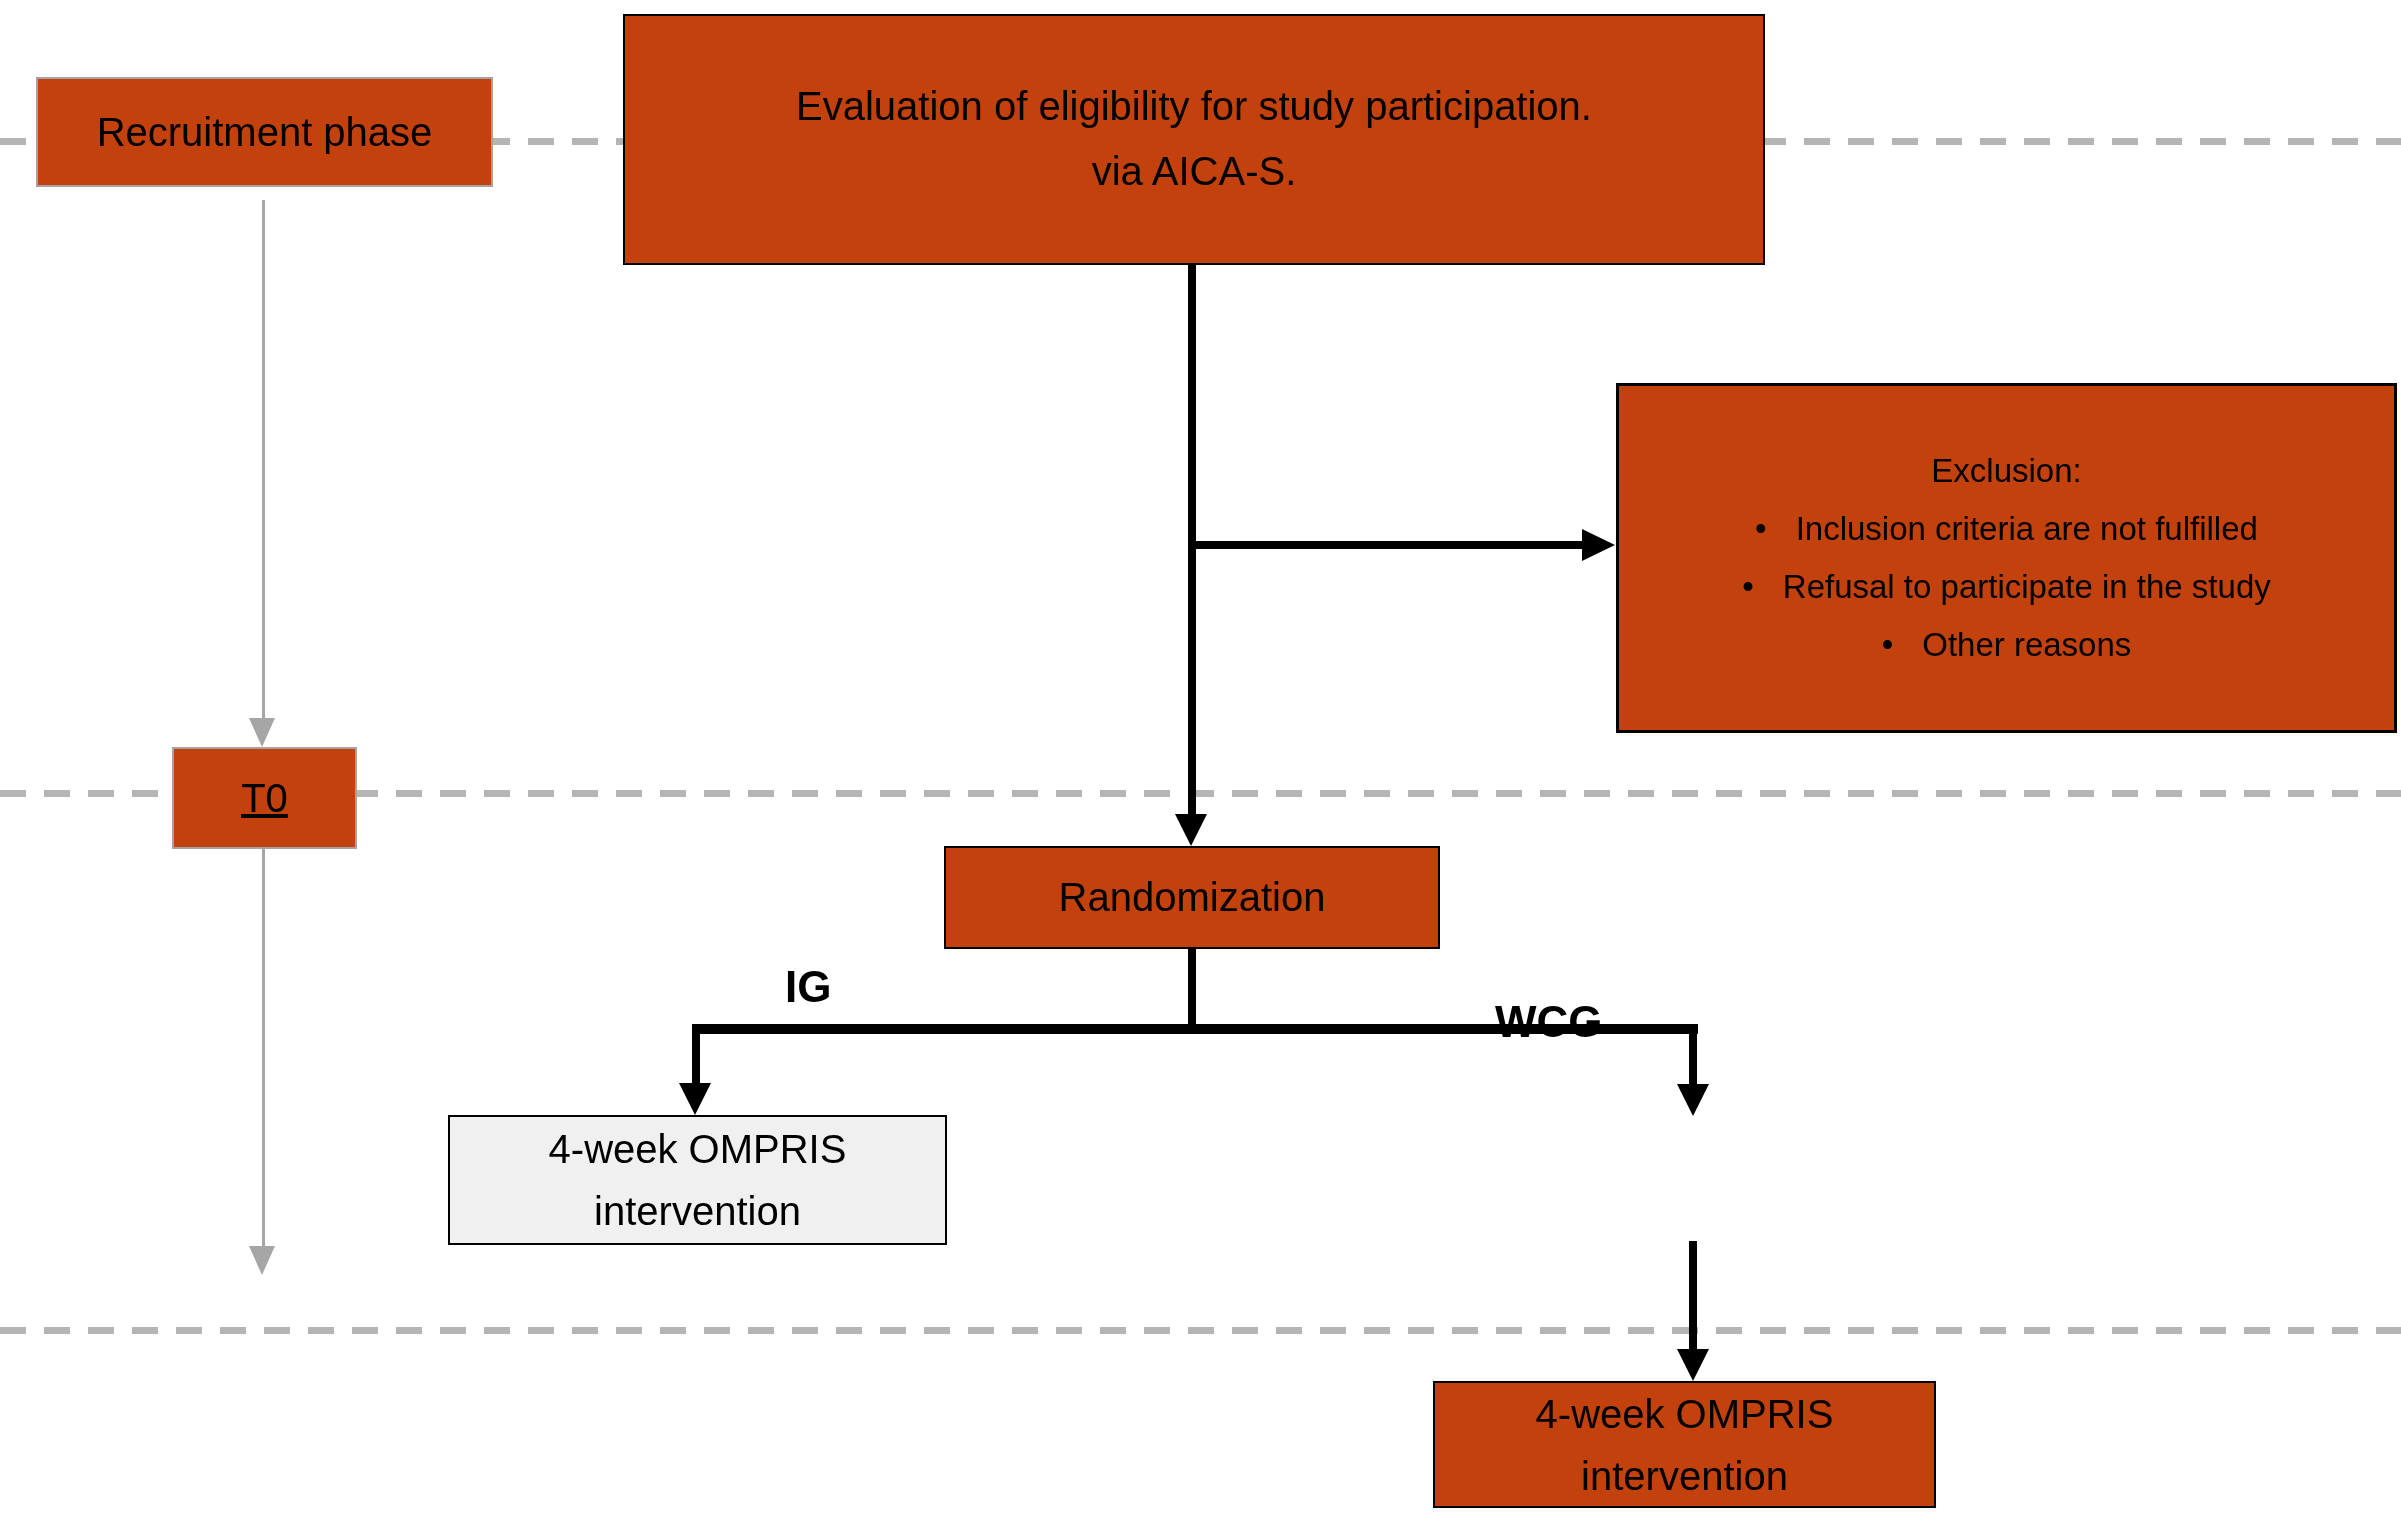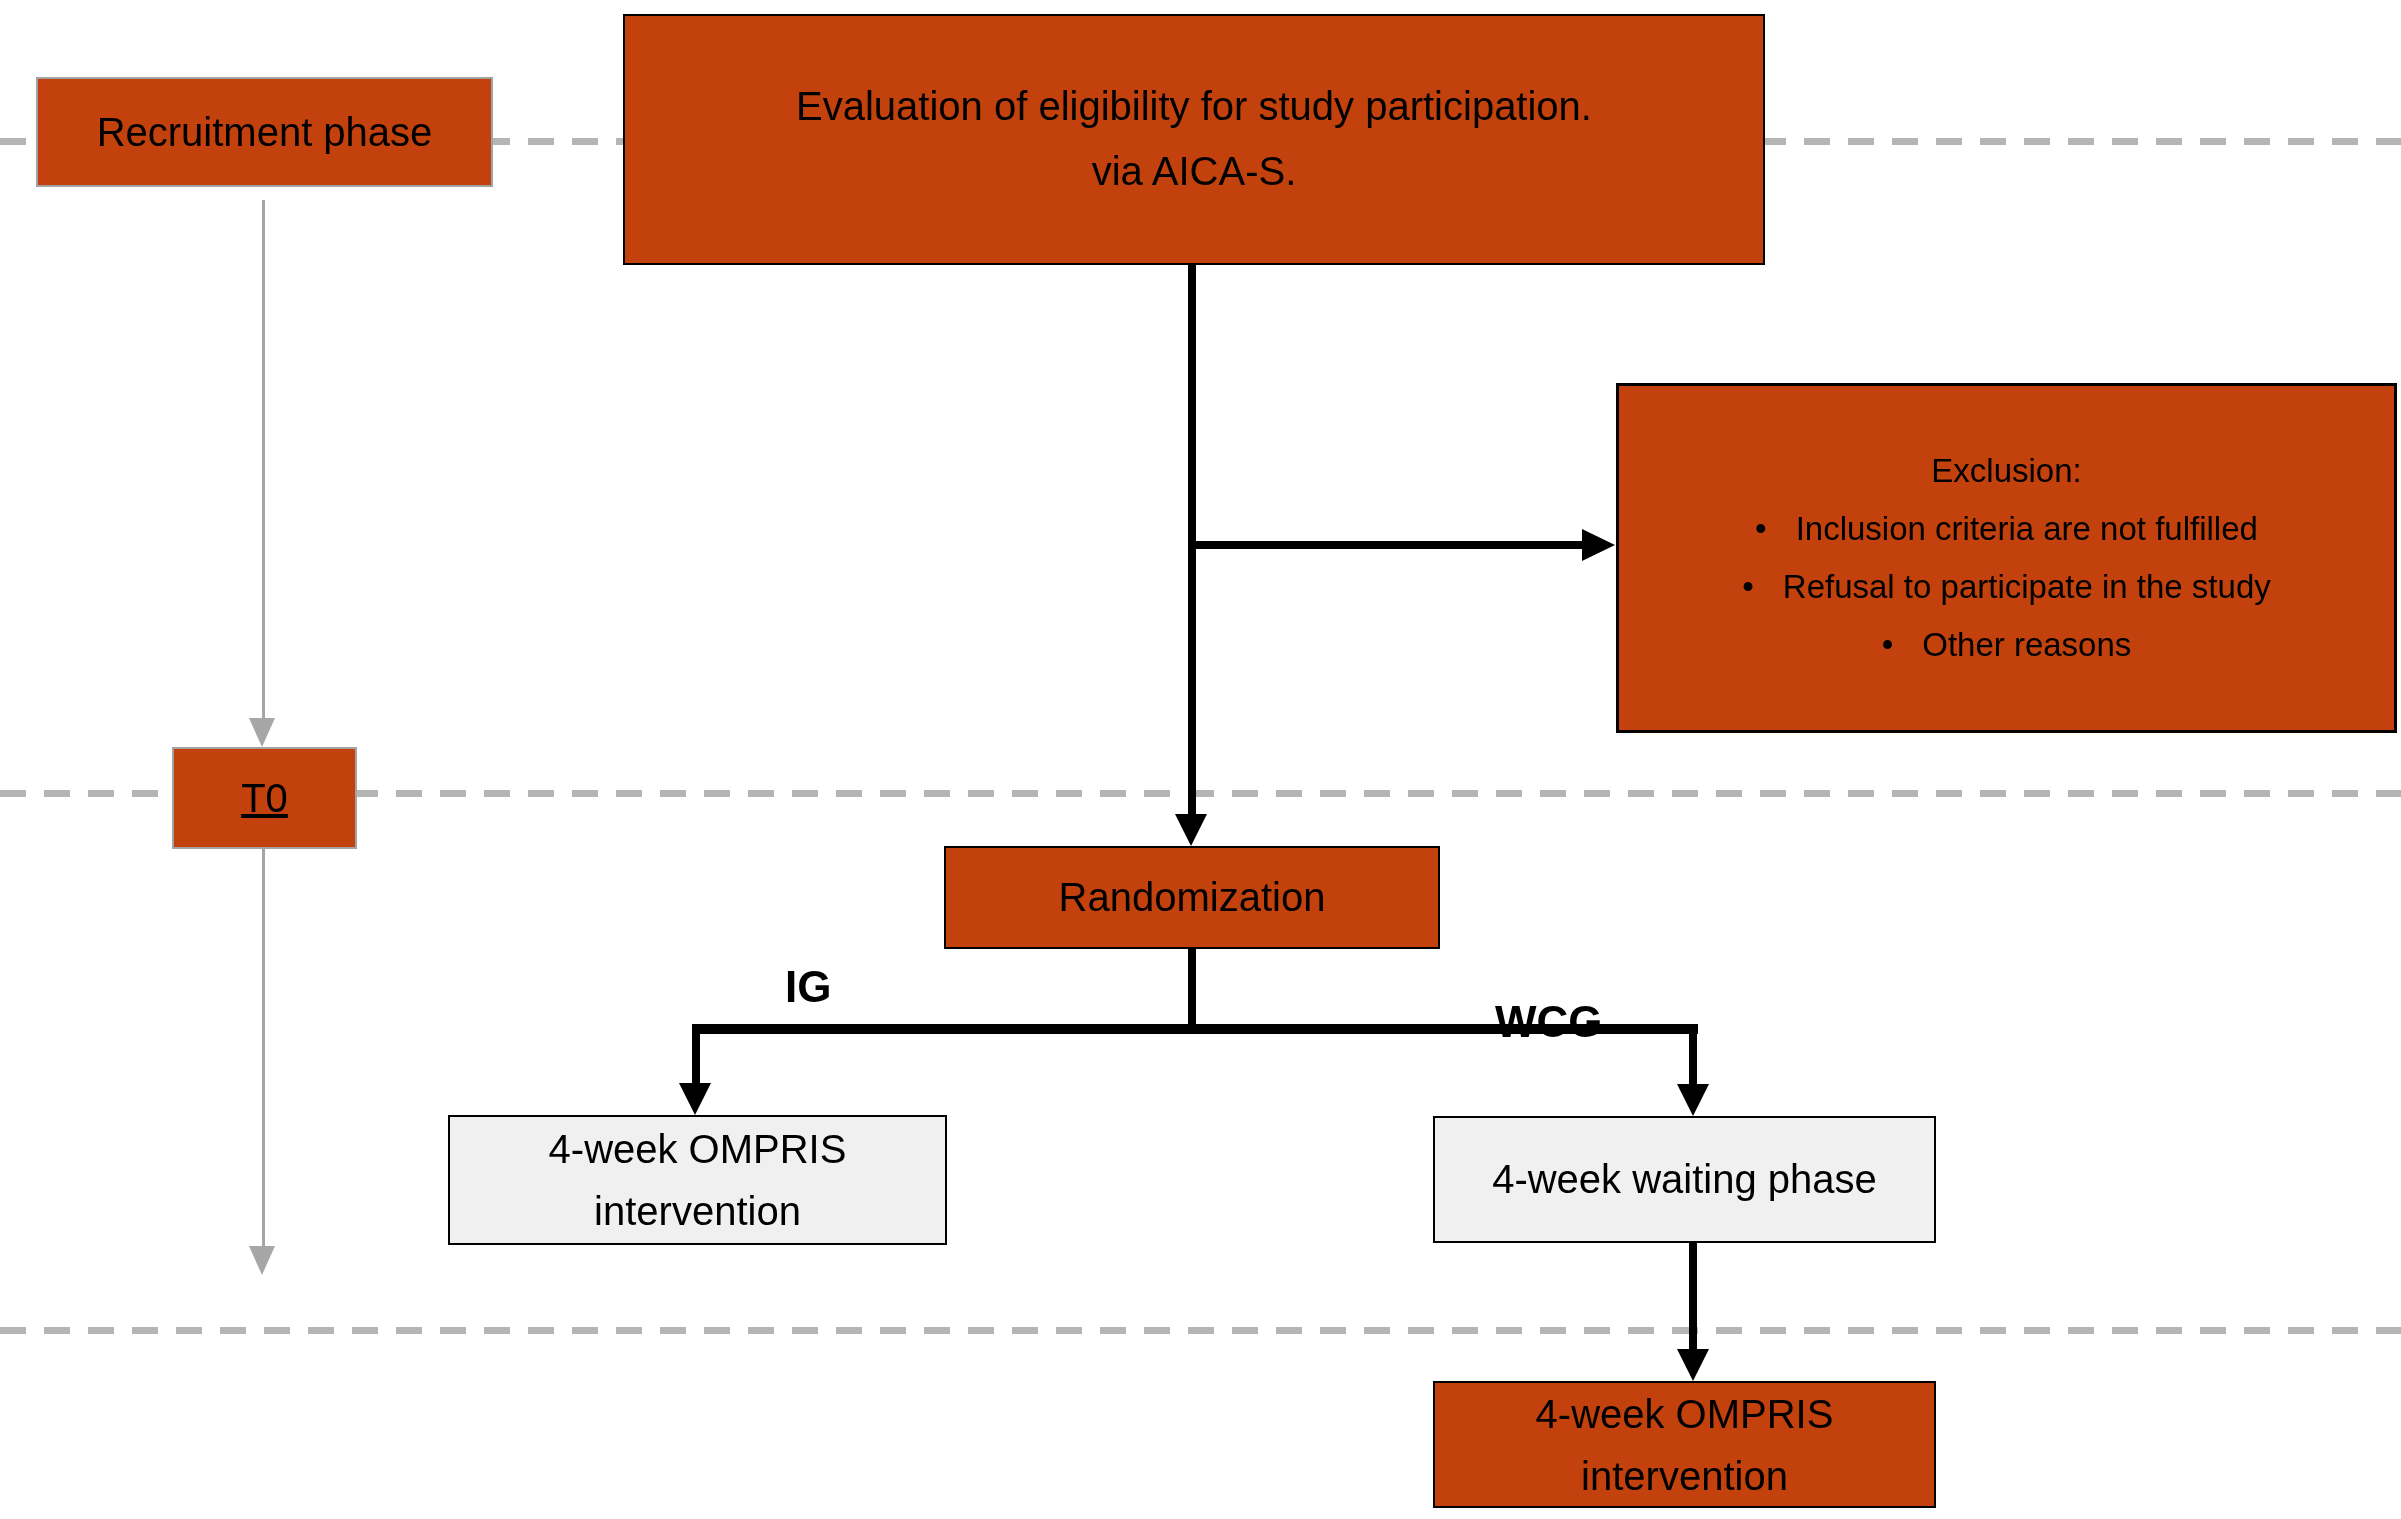--- a/index.html
+++ b/index.html
@@ -132,23 +132,20 @@
 
   <div class="box border-black" style="left:944px;top:846px;width:496px;height:103px;">
     <div class="line">Randomization</div>
   </div>
 
   <div class="box border-black fill-gray" style="left:448px;top:1115px;width:499px;height:130px;line-height:62px;">
     <div class="line">4-week OMPRIS</div>
     <div class="line">intervention</div>
   </div>
 
-  <div class="box border-black fill-gray" style="left:1433px;top:1116px;width:503px;height:127px;">
-    <div class="line">4-week waiting phase</div>
-  </div>
 
 
   <div class="box border-black" style="left:1433px;top:1381px;width:503px;height:127px;line-height:62px;">
     <div class="line">4-week OMPRIS</div>
     <div class="line">intervention</div>
   </div>
 
 </div>
 
 

